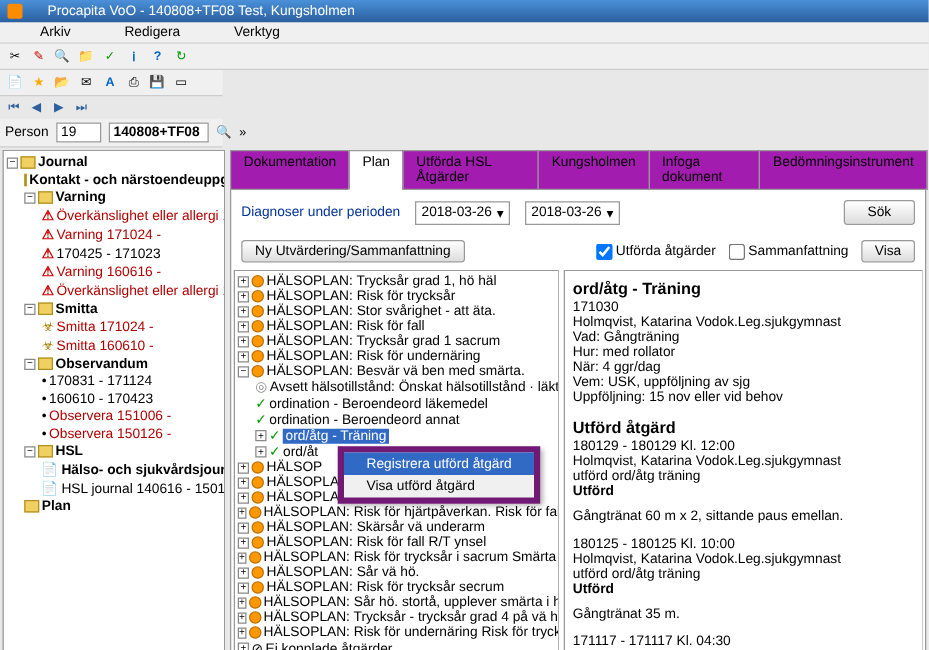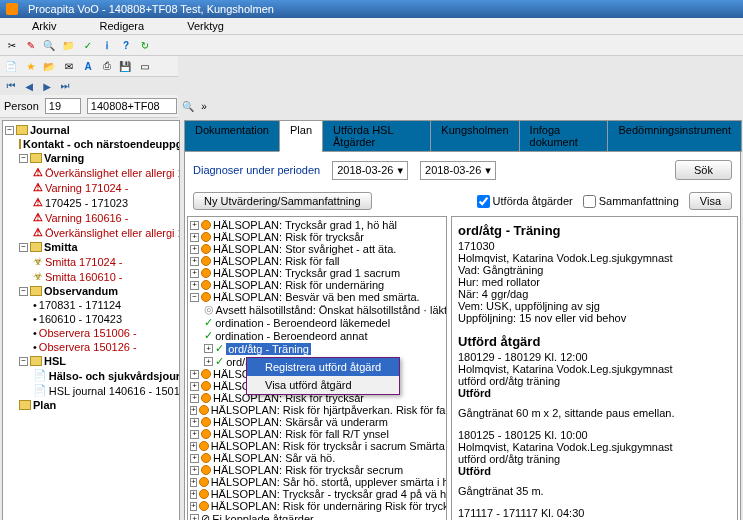--- a/index.html
+++ b/index.html
@@ -1,17 +1,17 @@
 <!DOCTYPE html>
 <html><head>
 <meta charset="utf-8">
 <style>
 * { box-sizing: border-box; margin: 0; padding: 0; font-family: Tahoma, Arial, sans-serif; font-size: 11px; }
 body { background: #e8e8e8; width: 743px; height: 520px; overflow: hidden; }
-.titlebar { background: linear-gradient(#4a90d9, #2b5f9e); color: #fff; padding: 3px 6px; font-size: 11px; display: flex; align-items: center; gap: 10px; }
+.titlebar { background: linear-gradient(#4a90d9, #2b5f9e); color: #fff; padding: 3px 6px; font-size: 11px; display: flex; align-items: center; gap: 20px; }
 .titlebar .orange-icon { width: 12px; height: 12px; background: #ff8c00; border-radius: 2px; display: inline-block; }
 .menubar { background: #f0f0f0; padding: 2px 4px; border-bottom: 1px solid #ccc; }
 .menubar span { margin-right: 12px; cursor: default; margin-left: 28px; }
 .toolbar1, .toolbar2 { background: #f0f0f0; padding: 2px 4px; border-bottom: 1px solid #ccc; display: flex; gap: 3px; align-items: center; }
 .toolbar-icon { width: 16px; height: 16px; display: inline-flex; align-items: center; justify-content: center; font-size: 10px; cursor: pointer; }
 .nav-arrows { display: flex; gap: 4px; padding: 2px 4px; }
 .nav-arrow { width: 14px; height: 14px; display: inline-flex; align-items: center; justify-content: center; color: #2b5f9e; cursor: pointer; font-size: 10px; }
 .person-bar { background: #f0f0f0; padding: 3px 4px; border-bottom: 1px solid #ccc; display: flex; align-items: center; gap: 6px; }
 .person-bar input { border: 1px solid #999; padding: 1px 3px; font-size: 11px; }
 .main { display: flex; height: calc(100% - 100px); }
@@ -20,38 +20,38 @@
 .tree-node.l1 { margin-left: 0; }
 .tree-node.l2 { margin-left: 14px; }
 .tree-node.l3 { margin-left: 28px; }
 .expand { width: 9px; height: 9px; border: 1px solid #888; display: inline-flex; align-items: center; justify-content: center; font-size: 8px; cursor: pointer; line-height: 1; }
 .folder-icon { width: 12px; height: 10px; background: #f0d060; border: 1px solid #b09020; display: inline-block; }
 .warn-icon { color: #c00; font-weight: bold; }
 .bio-icon { color: #a08000; }
 .red-text { color: #b00000; }
 .right-area { flex: 1; display: flex; flex-direction: column; margin: 2px; }
 .tabs { display: flex; background: #e8e8e8; }
-.tab { border: 1px solid #999; padding: 3px 10px; background: #0369a1; margin-right: -1px; cursor: pointer; font-size: 11px; }
+.tab { border: 1px solid #999; padding: 3px 10px; background: #a21caf; margin-right: -1px; cursor: pointer; font-size: 11px; }
 .tab.active { background: #fff; border-bottom: 1px solid #fff; }
 .tab-body { background: #fff; border: 1px solid #999; border-top: none; flex: 1; display: flex; flex-direction: column; overflow: hidden; }
 .filter-row { padding: 8px; display: flex; align-items: center; gap: 12px; }
 .filter-row label { color: #003399; }
 .date-sel { border: 1px solid #999; padding: 2px 4px; background: #fff; display: inline-flex; align-items: center; gap: 4px; }
 .btn { border: 1px solid #999; background: linear-gradient(#fff,#ddd); padding: 3px 18px; border-radius: 3px; cursor: pointer; }
 .btn-small { border: 1px solid #999; background: linear-gradient(#fff,#ddd); padding: 2px 10px; border-radius: 3px; cursor: pointer; }
 .action-row { padding: 4px 8px; display: flex; align-items: center; gap: 10px; }
 .checkbox-wrap { display: inline-flex; align-items: center; gap: 3px; }
 .content-split { display: flex; flex: 1; overflow: hidden; }
 .mid-pane { width: 260px; border: 1px solid #999; margin: 2px; background: #fff; overflow: auto; padding: 2px; }
 .detail-pane { flex: 1; border: 1px solid #999; margin: 2px; background: #fff; overflow: auto; padding: 6px; }
 .plan-node { display: flex; align-items: center; gap: 2px; padding: 0 0; white-space: nowrap; font-size: 10px; }
 .plan-node.l1 { margin-left: 0; }
 .plan-node.l2 { margin-left: 14px; }
 .orange-dot { width: 10px; height: 10px; background: #ff9800; border-radius: 50%; display: inline-block; border: 1px solid #c07000; flex-shrink: 0; }
-.context-menu { position: absolute; background: #f0f0f0; border: 1px solid #701a75; box-shadow: 2px 2px 4px rgba(0,0,0,0.3); z-index: 100; }
+.context-menu { position: absolute; background: #f0f0f0; border: 5px solid #701a75; box-shadow: 2px 2px 4px rgba(0,0,0,0.3); z-index: 100; margin-left: 24px; }
 .context-menu .cm-item { padding: 3px 18px; white-space: nowrap; cursor: pointer; font-size: 11px; }
 .context-menu .cm-item.highlight { background: #316ac5; color: #fff; }
 .detail-pane h3 { font-size: 13px; font-weight: bold; margin-bottom: 2px; }
 .detail-pane .section { margin-bottom: 10px; }
 .selection { background: #316ac5; color: #fff; padding: 0 2px; }
 </style>
 </head>
 <body>
 
 <div class="titlebar">
@@ -90,21 +90,21 @@
     </div>
     <div class="nav-arrows">
       <span class="nav-arrow">⏮</span>
       <span class="nav-arrow">◀</span>
       <span class="nav-arrow">▶</span>
       <span class="nav-arrow">⏭</span>
     </div>
     <div class="person-bar">
       <span>Person</span>
       <input type="text" style="width: 36px;" value="19">
-      <input type="text" style="width: 90px;" value="140808+TF08">
+      <input type="text" style="width: 80px; font-weight: bold;" value="140808+TF08">
       <span class="toolbar-icon">🔍</span>
       <span class="toolbar-icon">»</span>
     </div>
   </div>
 </div>
 
 <div class="main">
   <div class="left-pane">
     <div class="tree-node l1">
         <span class="expand">−</span>

